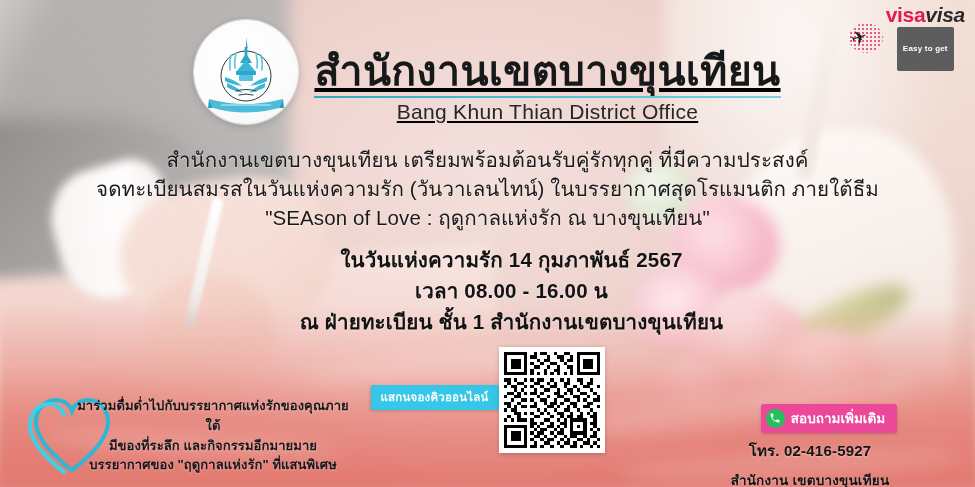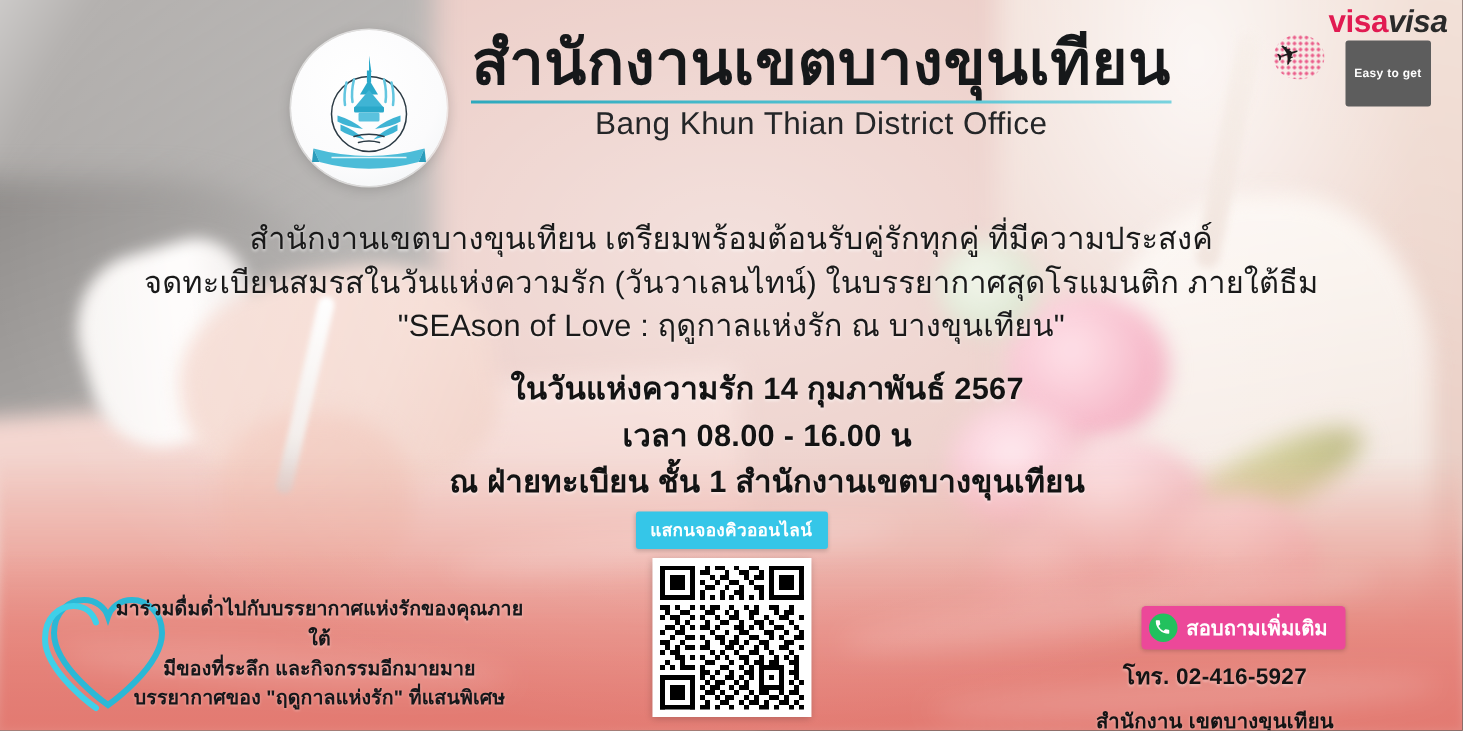--- a/index.html
+++ b/index.html
@@ -168,21 +168,21 @@
   .vtg-tag {
     align-self:center; margin-top:2px;
     font-size:8px; font-weight:700; color:#ffffff;
     background:#5d5d5d; padding:18px 6px; border-radius:2px;
     letter-spacing:.2px;
   }
 
   
   .header {
     position:absolute; left:0; right:0; top:20px;
-    display:flex; justify-content:center; align-items:flex-start; gap:16px;
+    display:flex; justify-content:center; align-items:flex-end; gap:16px;text-decoration:underline;
   }
   .seal {
     width:104px; height:104px; border-radius:50%;
     background:radial-gradient(circle at 42% 36%, #ffffff 0%, #fbfbfc 62%, #eef2f4 100%);
     box-shadow:0 0 0 1px rgba(255,255,255,.6), 0 2px 9px rgba(0,0,0,.18);
     display:flex; align-items:center; justify-content:center;
     flex:0 0 auto;
   }
   .titles { display:flex; flex-direction:column; }
   .title-th {
@@ -216,21 +216,21 @@
   }
   .details p {
     font-size:20.5px; font-weight:700; line-height:1.5;
     letter-spacing:.2px;
     text-shadow:0 1px 2px rgba(255,255,255,.5);
   }
 
   
   .qr-block {
     position:absolute; left:50%; top:341px; transform:translateX(-50%);
-    display:flex; flex-direction:column; align-items:center;
+    display:flex; flex-direction:row; align-items:center;
   }
   .badge {
     background:#35c6e8; color:#ffffff;
     font-size:11.5px; font-weight:700;
     padding:3px 10px 4px; border-radius:2px;
     letter-spacing:.2px; white-space:nowrap;
     box-shadow:0 1px 3px rgba(0,0,0,.18);
   }
   .qr-frame {
     margin-top:6px; background:#ffffff; padding:5px;

